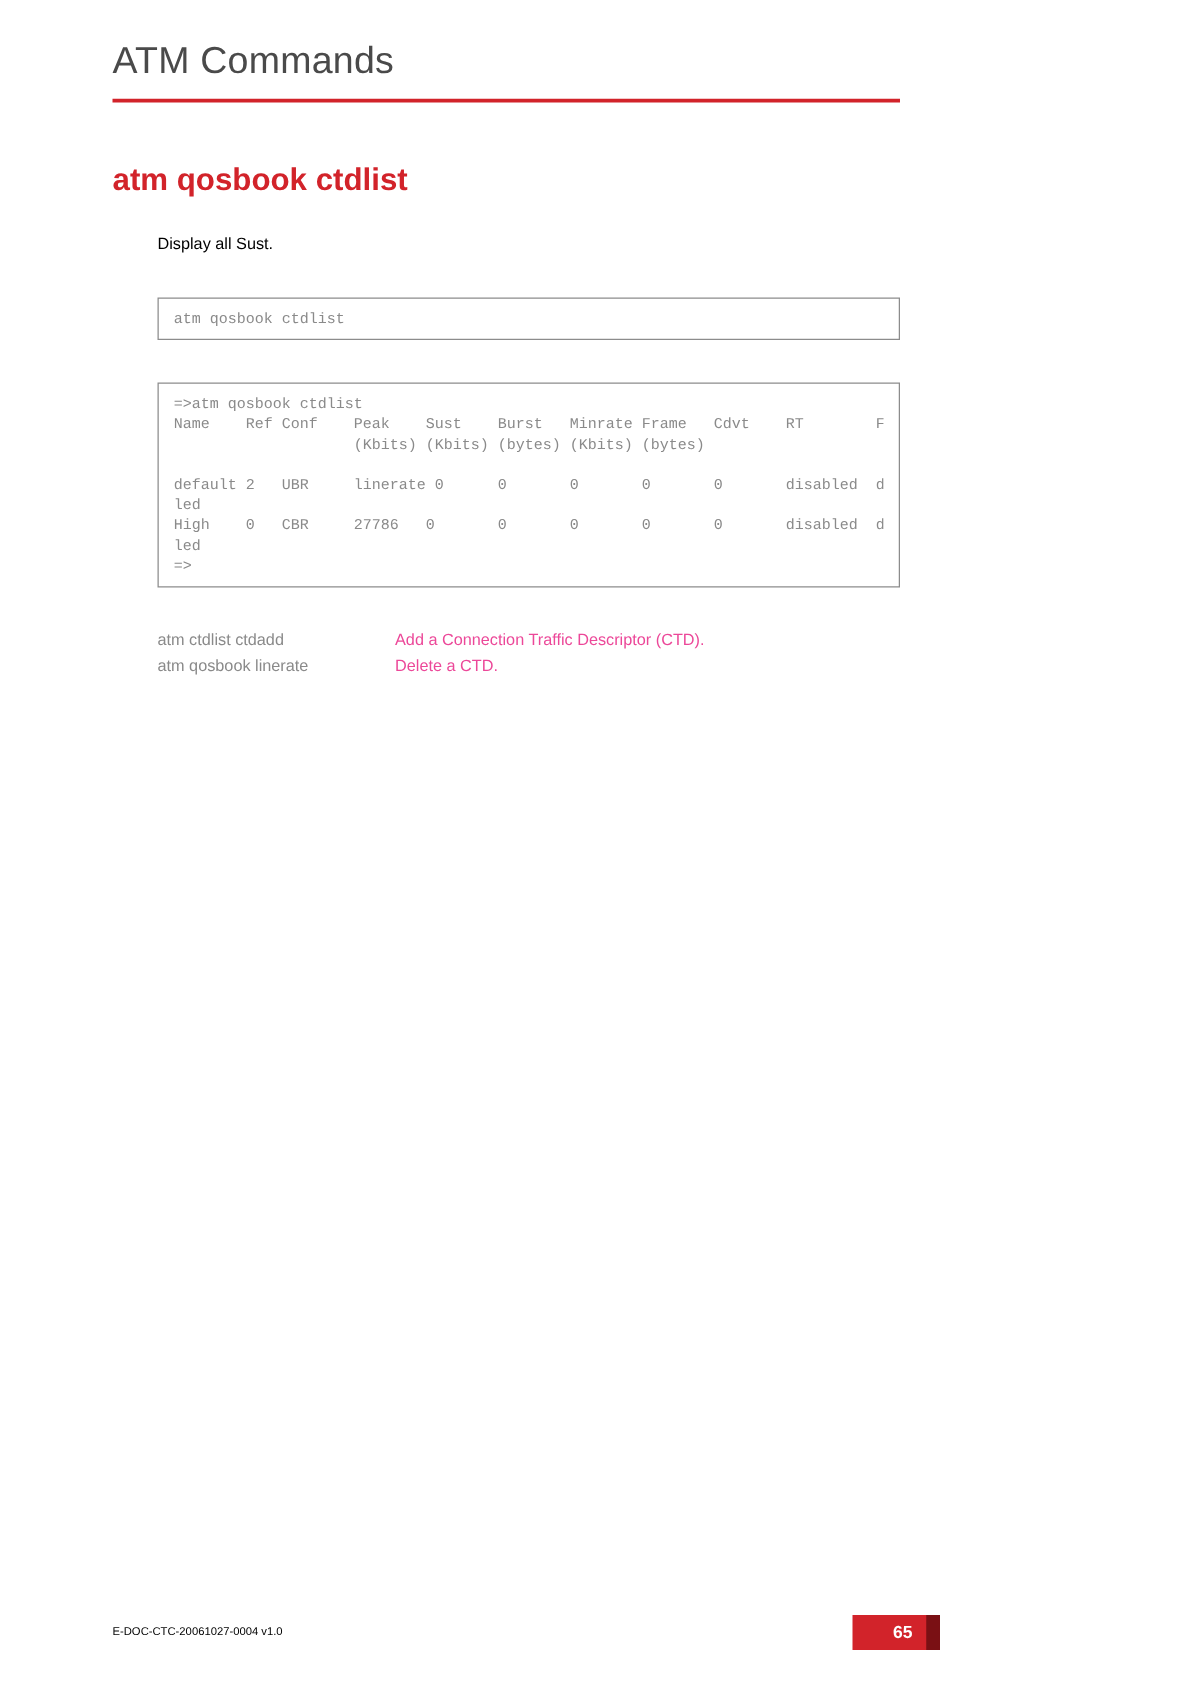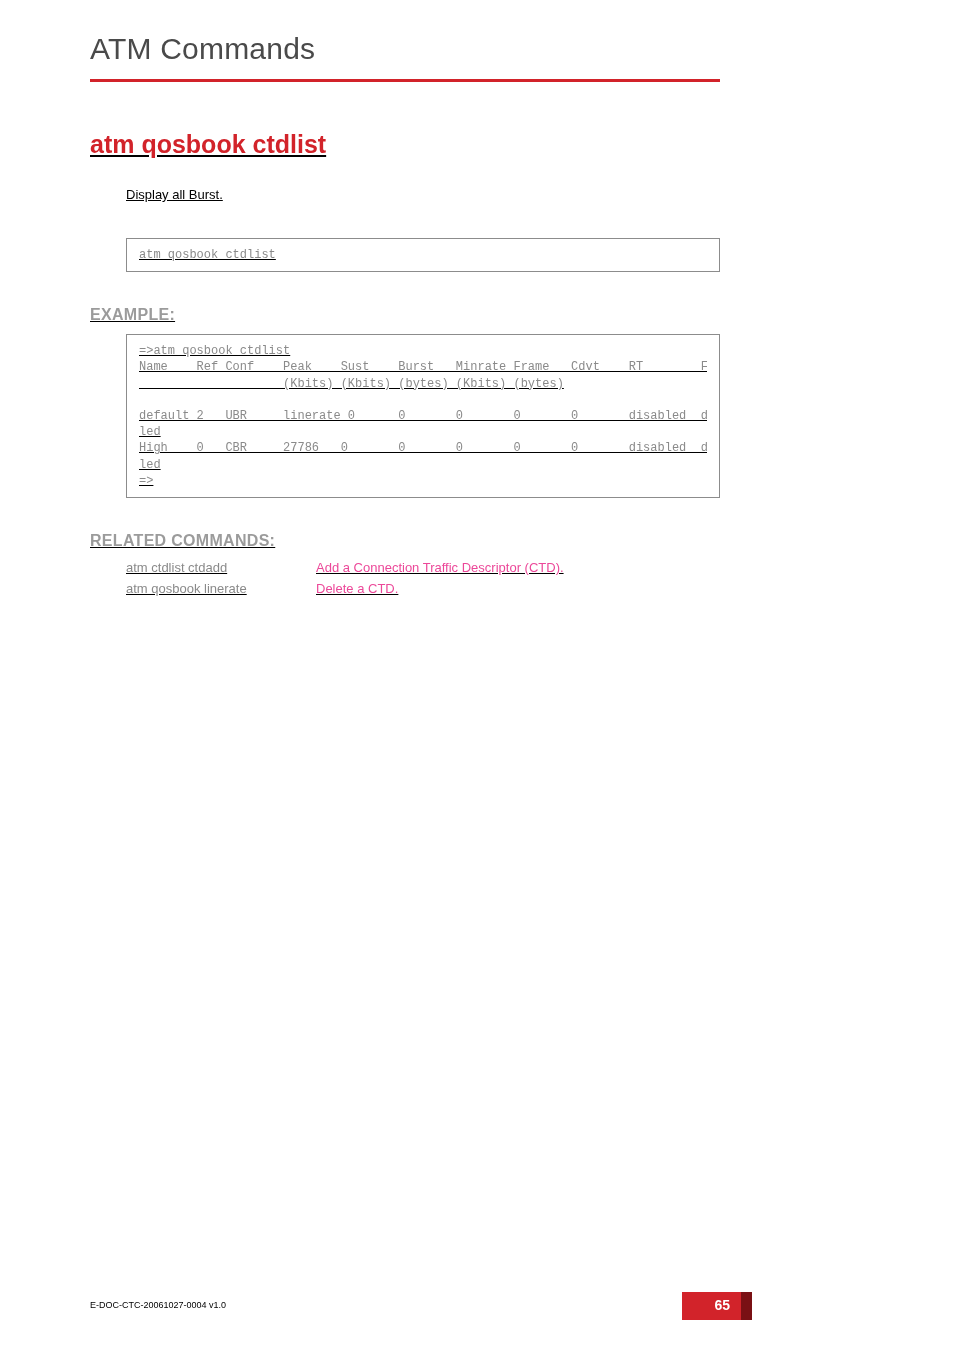--- a/index.html
+++ b/index.html
@@ -1,20 +1,20 @@
 <!DOCTYPE html>
 <html><head>
 <meta charset="utf-8">
 <style>
   * { box-sizing: border-box; margin: 0; padding: 0; }
   html, body { width: 954px; height: 1350px; background: #fff; font-family: Arial, Helvetica, sans-serif; color: #000; }
   .page { width: 764px; height: 1350px; position: relative; padding: 0; }
   .header-line { position: absolute; top: 79px; left: 90px; right: 44px; height: 3px; background: #d2232a; }
   .header-title { position: absolute; top: 32px; left: 90px; font-size: 30px; font-weight: 400; color: #4a4a4a; font-family: Arial, sans-serif; letter-spacing: 0.2px; }
-  .content { position: absolute; top: 130px; left: 90px; right: 44px; text-decoration: underline; }
+  .content { position: absolute; top: 130px; left: 90px; right: 44px; }
   .cmd-title { color: #d2232a; font-size: 25px; font-weight: bold; margin-bottom: 28px; font-family: Arial, sans-serif; }
   .desc { font-size: 13px; color: #000; margin-left: 36px; margin-bottom: 36px; }
   .section-h { color: #9b9b9b; font-size: 16px; font-weight: bold; letter-spacing: 0.3px; margin-bottom: 10px; }
   .code-box { border: 1px solid #8c8c8c; padding: 8px 12px; margin-left: 36px; margin-bottom: 34px; }
   .mono, .code-box, pre { font-family: "Courier New", Courier, monospace; font-size: 12px; color: #8a8a8a; }
   pre { white-space: pre; line-height: 1.35; overflow: hidden; }
   .related-table { margin-left: 36px; margin-top: 4px; font-size: 13px; }
   .related-row { display: flex; margin-bottom: 6px; }
   .related-cmd { width: 190px; color: #8a8a8a; }
   .related-desc { color: #ec4899; }
@@ -29,40 +29,38 @@
 
 <div class="page">
 
   <div class="header-title">ATM Commands</div>
   <div class="header-line"></div>
 
   <div class="content">
 
     <div class="cmd-title">atm qosbook ctdlist</div>
 
-    <div class="desc">Display all Burst.</div>
+    <div class="desc">Display all Sust.</div>
 
     <div class="code-box">
       <pre>atm qosbook ctdlist</pre>
     </div>
 
-    <div class="section-h">EXAMPLE:</div>
     <div class="code-box">
       <pre>=&gt;atm qosbook ctdlist
 Name    Ref Conf    Peak    Sust    Burst   Minrate Frame   Cdvt    RT        FD
                     (Kbits) (Kbits) (bytes) (Kbits) (bytes)
 
 default 2   UBR     linerate 0      0       0       0       0       disabled  disab
 led
 High    0   CBR     27786   0       0       0       0       0       disabled  disab
 led
 =&gt;</pre>
     </div>
 
-    <div class="section-h">RELATED COMMANDS:</div>
     <div class="related-table">
       <div class="related-row">
         <div class="related-cmd">atm ctdlist ctdadd</div>
         <div class="related-desc">Add a Connection Traffic Descriptor (CTD).</div>
       </div>
       <div class="related-row">
         <div class="related-cmd">atm qosbook linerate</div>
         <div class="related-desc">Delete a CTD.</div>
       </div>
     </div>

